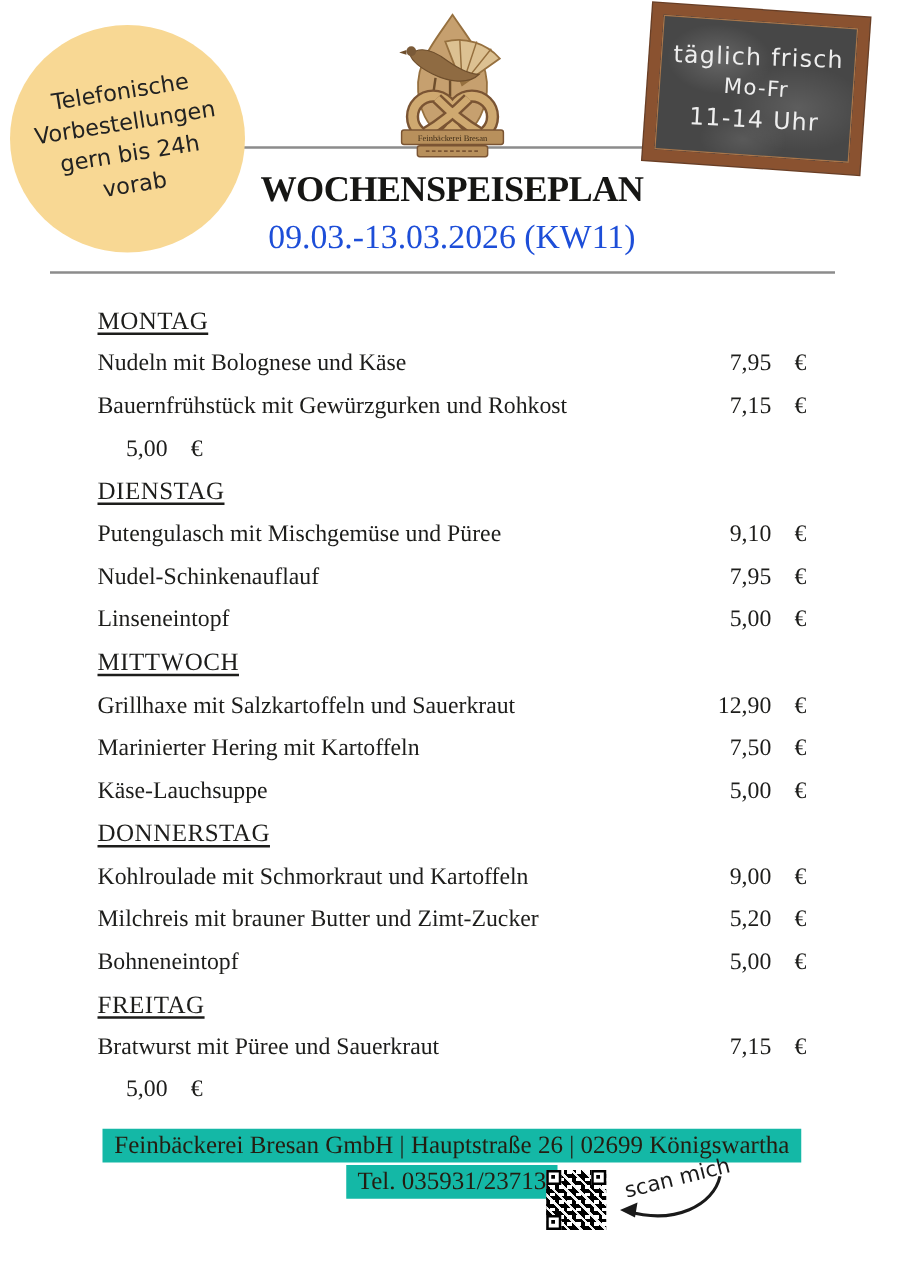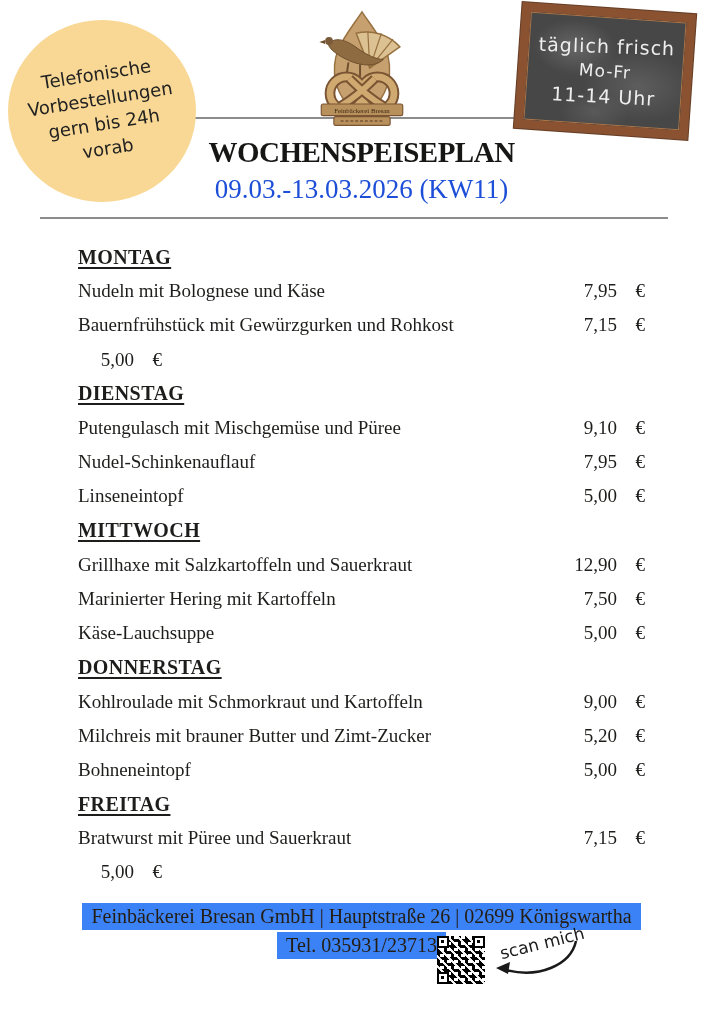--- a/index.html
+++ b/index.html
@@ -35,29 +35,29 @@
 
   
   .title{position:absolute;left:0;right:0;top:136px;text-align:center;z-index:1;
          font-size:29px;font-weight:bold;letter-spacing:-0.5px;color:#161614;}
   .subtitle{position:absolute;left:0;right:0;top:174px;text-align:center;z-index:1;
             font-size:27px;color:#1d4ed8;}
 
   
   .menu{position:absolute;left:78px;top:240px;width:567px;}
   .mrow{display:flex;align-items:center;height:34.2px;}
-  .day{font-size:20px;font-weight:bold;letter-spacing:0.4px;
+  .day{font-size:20px;font-weight:normal;letter-spacing:0.4px;
        text-decoration:underline;text-decoration-thickness:2px;text-underline-offset:3px;}
   .dish{flex:1;font-size:19px;}
   .price{width:56px;text-align:right;font-size:19px;}
   .euro{width:28px;text-align:right;font-size:19px;}
 
   
   .footer{position:absolute;left:0;right:0;top:903px;text-align:center;z-index:2;}
-  .fbar{display:inline-block;background:#3b82f6;color:#241d11;font-size:20px;
+  .fbar{display:inline-block;background:#14b8a6;color:#241d11;font-size:20px;
         padding:2px 9px;line-height:23px;}
   .fbar2{margin-top:2px;}
 
   .qr{position:absolute;left:437px;top:936px;width:48px;height:48px;background:#fff;z-index:3;}
   .qr .noise{position:absolute;inset:0;
       background-image:
         repeating-linear-gradient(45deg, transparent 0 5px, rgba(255,255,255,.95) 5px 7px),
         repeating-linear-gradient(90deg, #000 0 3px, transparent 3px 7px),
         repeating-linear-gradient(0deg, #000 0 3px, #fff 3px 6px);}
   .qr .f{position:absolute;width:12px;height:12px;border:2.5px solid #000;background:#fff;box-sizing:border-box;}

